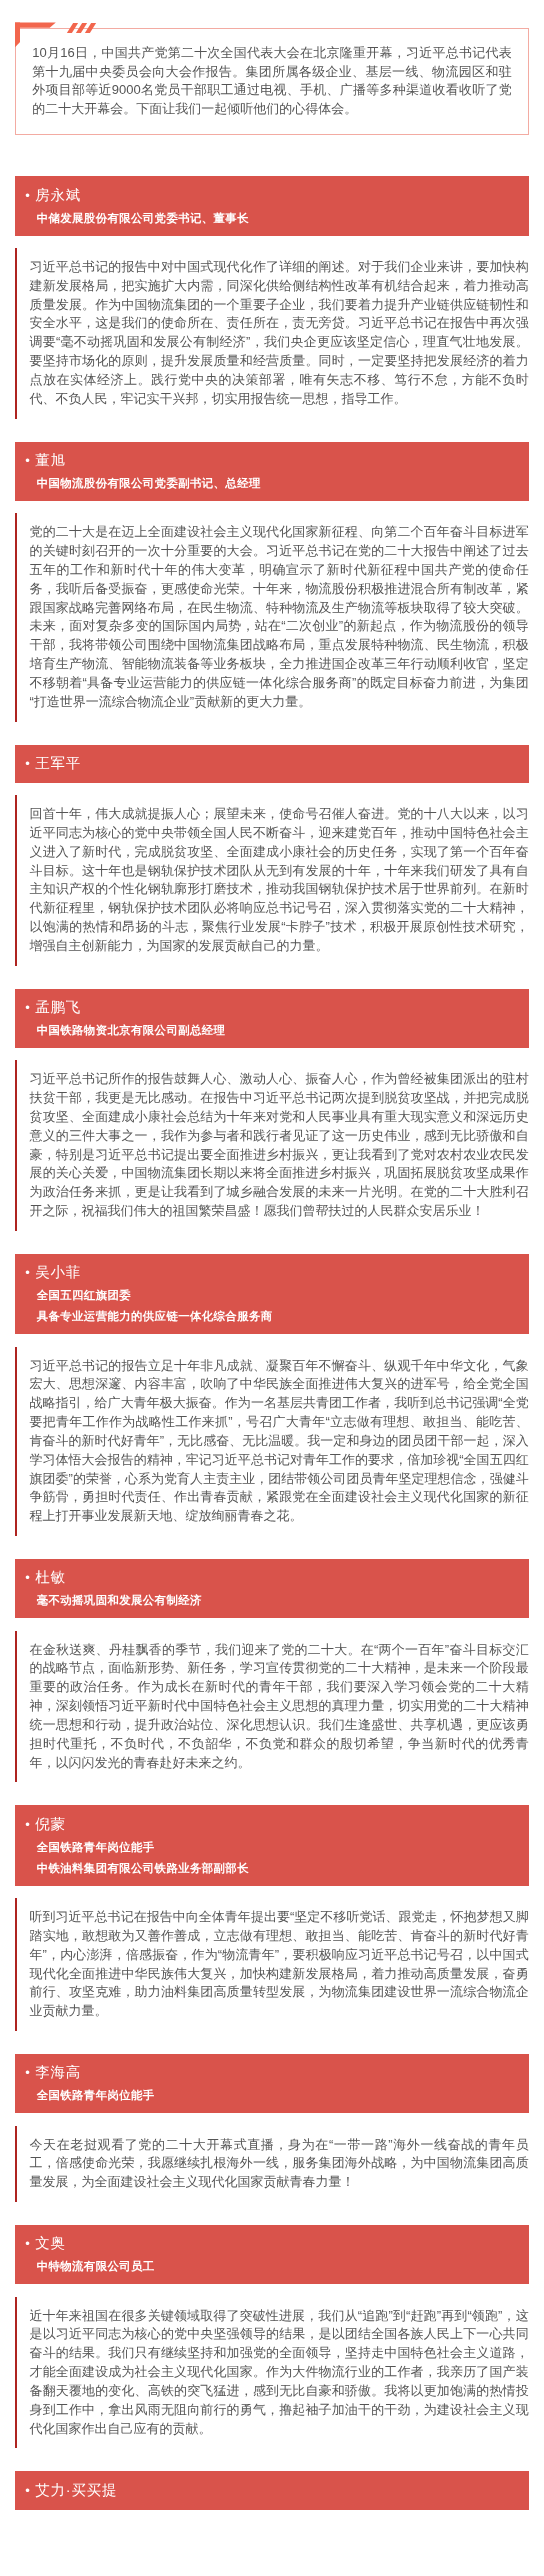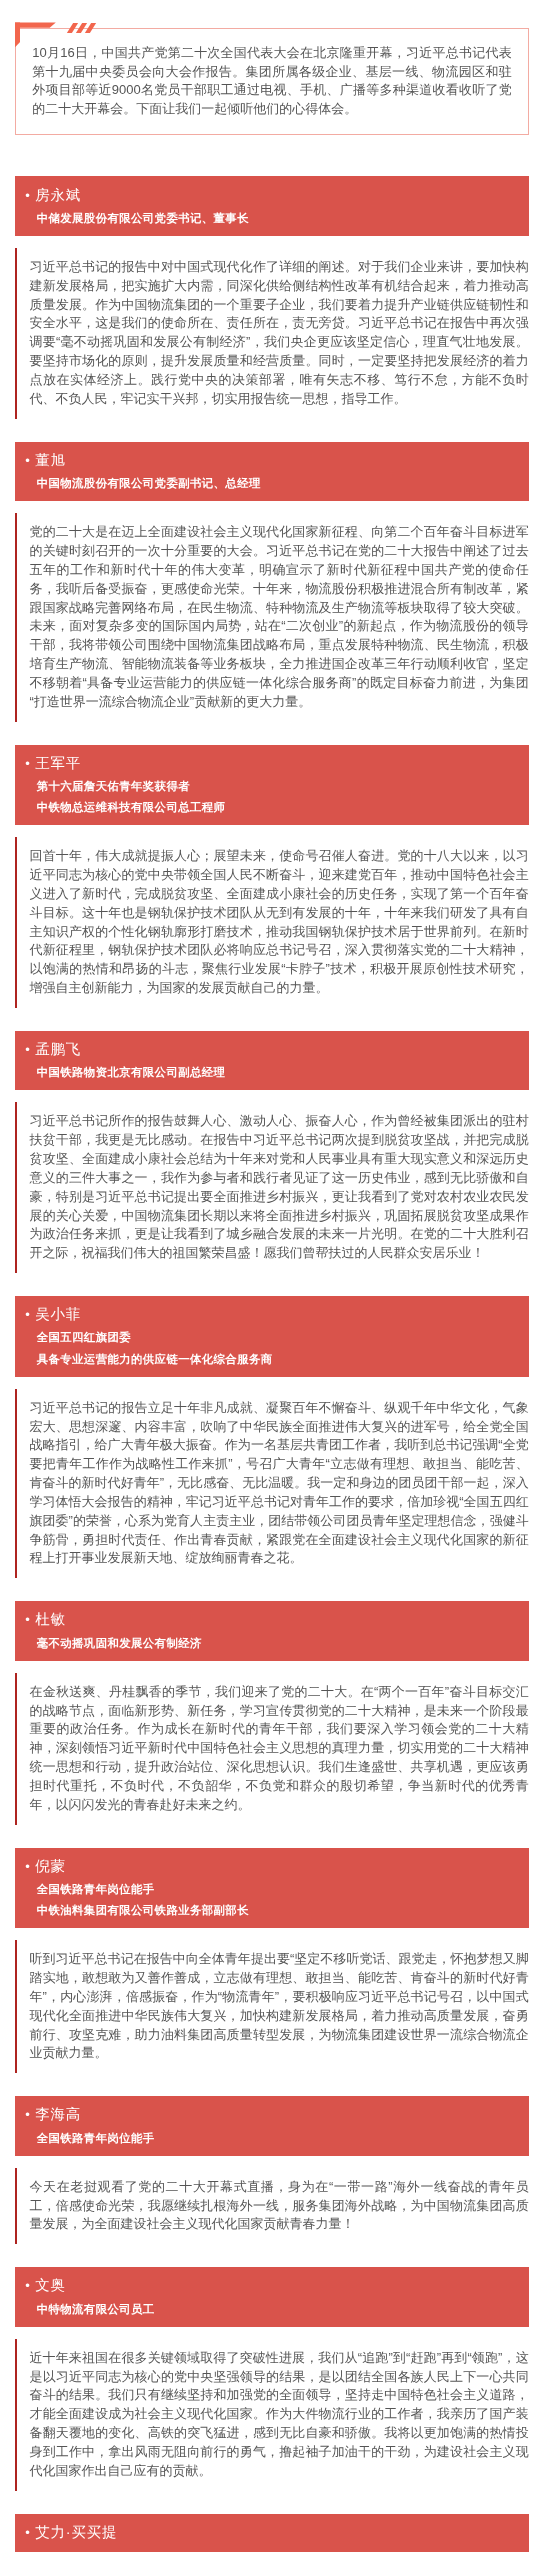--- a/index.html
+++ b/index.html
@@ -75,24 +75,20 @@
       <p class="person-text">党的二十大是在迈上全面建设社会主义现代化国家新征程、向第二个百年奋斗目标进军的关键时刻召开的一次十分重要的大会。习近平总书记在党的二十大报告中阐述了过去五年的工作和新时代十年的伟大变革，明确宣示了新时代新征程中国共产党的使命任务，我听后备受振奋，更感使命光荣。十年来，物流股份积极推进混合所有制改革，紧跟国家战略完善网络布局，在民生物流、特种物流及生产物流等板块取得了较大突破。未来，面对复杂多变的国际国内局势，站在“二次创业”的新起点，作为物流股份的领导干部，我将带领公司围绕中国物流集团战略布局，重点发展特种物流、民生物流，积极培育生产物流、智能物流装备等业务板块，全力推进国企改革三年行动顺利收官，坚定不移朝着“具备专业运营能力的供应链一体化综合服务商”的既定目标奋力前进，为集团“打造世界一流综合物流企业”贡献新的更大力量。</p>
     </div>
   </section>
 
   <section class="person">
     <header class="person-banner">
       <div class="person-name-row">
         <span class="bullet">•</span>
         <h2 class="person-name">王军平</h2>
       </div>
-      <div class="person-titles">
-            <div>第十六届詹天佑青年奖获得者</div>
-            <div>中铁物总运维科技有限公司总工程师</div>
-          </div>
     </header>
     <div class="person-quote">
       <p class="person-text">回首十年，伟大成就提振人心；展望未来，使命号召催人奋进。党的十八大以来，以习近平同志为核心的党中央带领全国人民不断奋斗，迎来建党百年，推动中国特色社会主义进入了新时代，完成脱贫攻坚、全面建成小康社会的历史任务，实现了第一个百年奋斗目标。这十年也是钢轨保护技术团队从无到有发展的十年，十年来我们研发了具有自主知识产权的个性化钢轨廓形打磨技术，推动我国钢轨保护技术居于世界前列。在新时代新征程里，钢轨保护技术团队必将响应总书记号召，深入贯彻落实党的二十大精神，以饱满的热情和昂扬的斗志，聚焦行业发展“卡脖子”技术，积极开展原创性技术研究，增强自主创新能力，为国家的发展贡献自己的力量。</p>
     </div>
   </section>
 
   <section class="person">
     <header class="person-banner">
       <div class="person-name-row">
         <span class="bullet">•</span>

